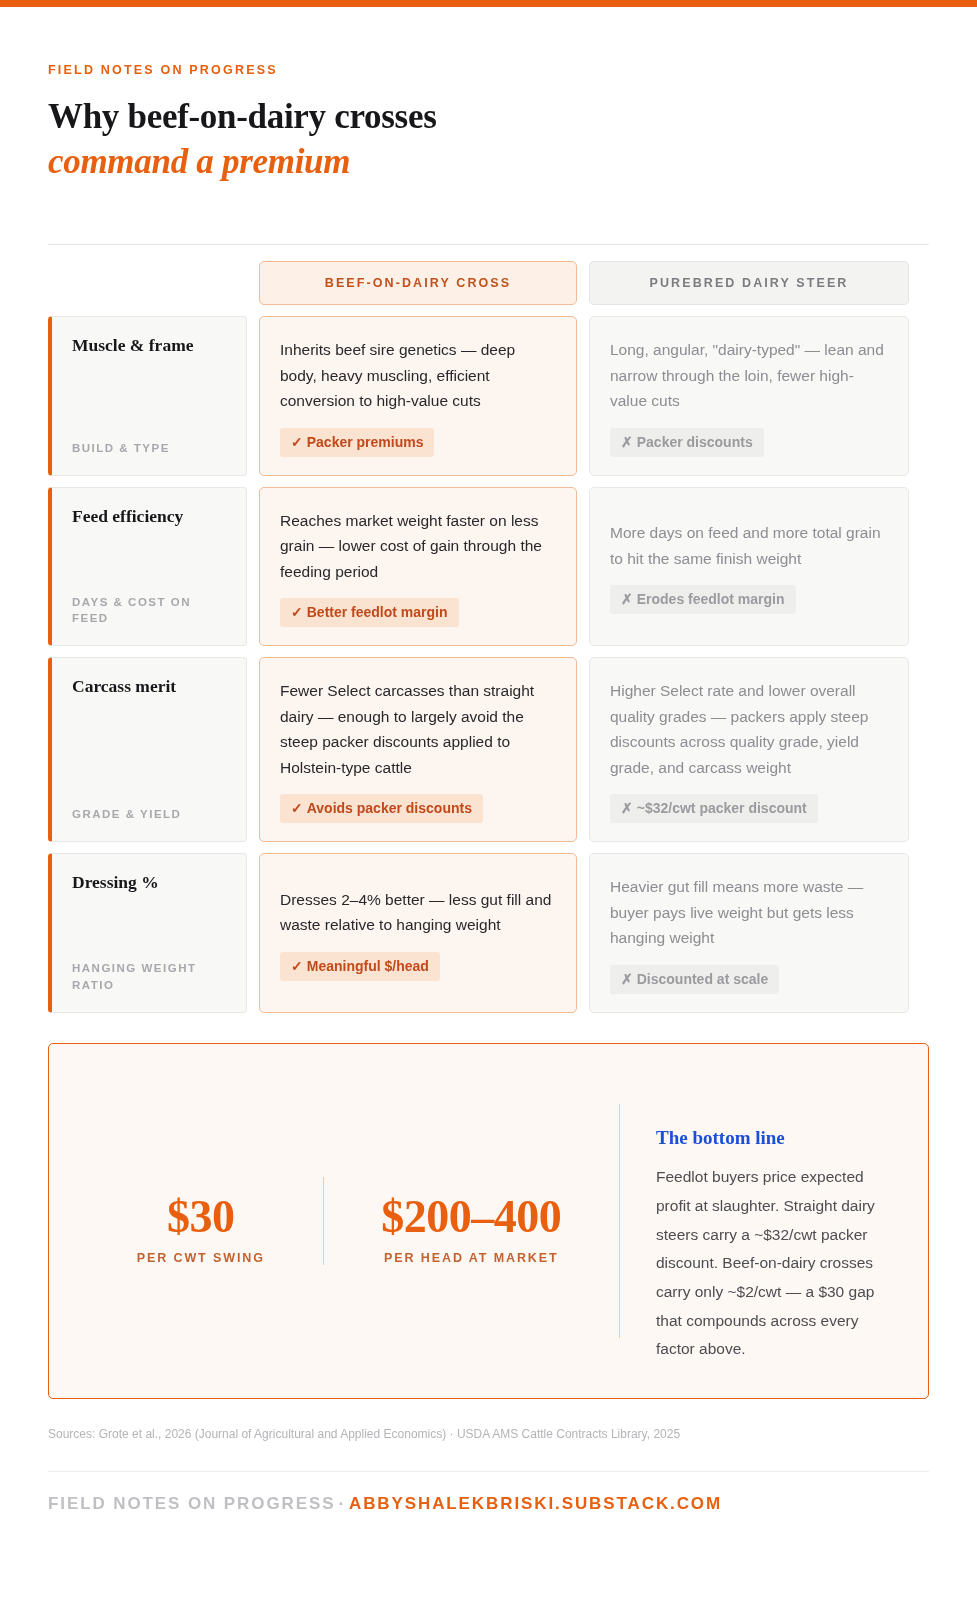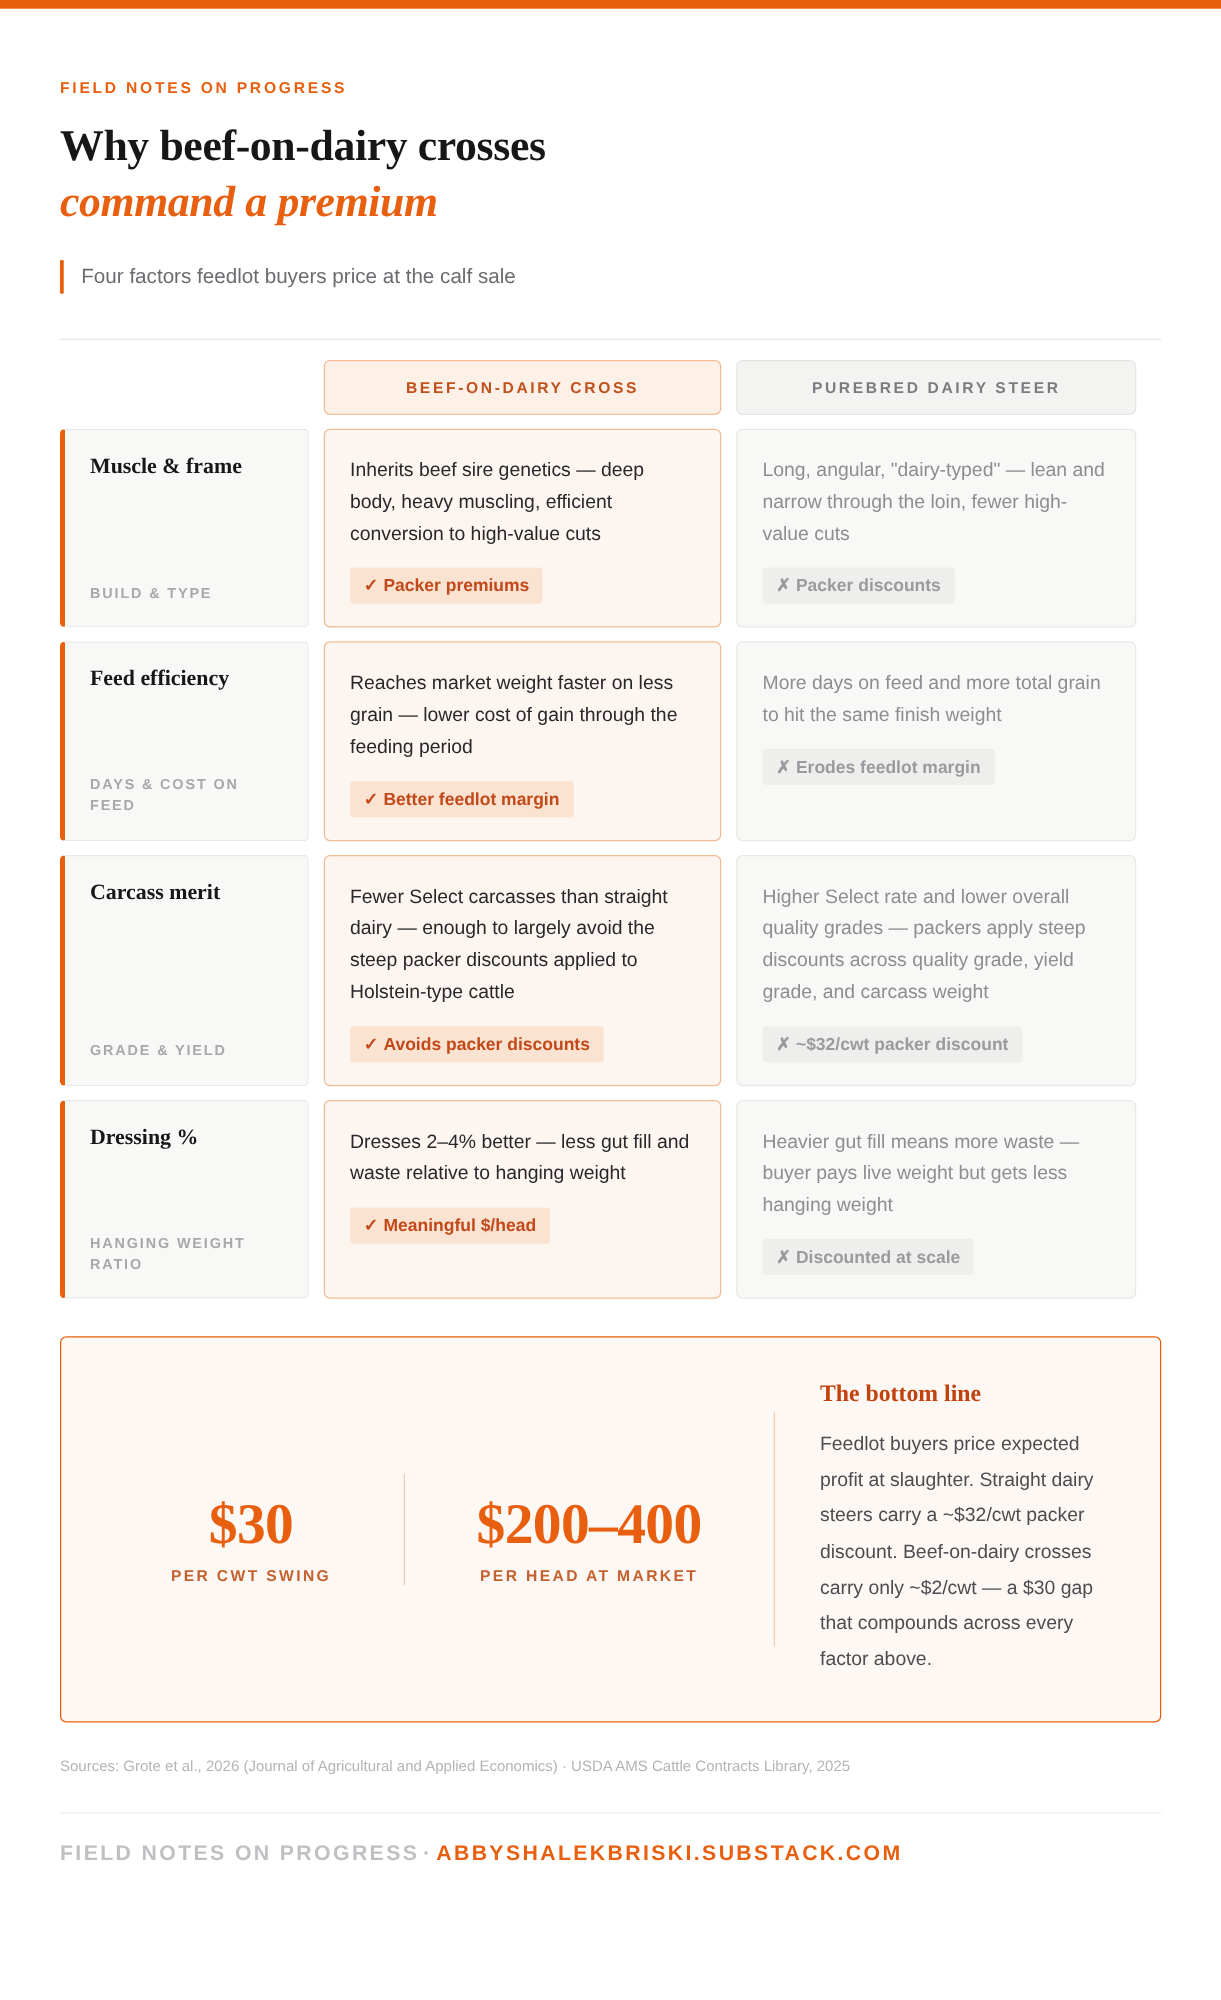--- a/index.html
+++ b/index.html
@@ -148,20 +148,21 @@
     line-height: 1.45;
   }
 
   
   .cell {
     border-radius: 5px;
     padding: 20px 20px 18px 20px;
     box-sizing: border-box;
     display: flex;
     flex-direction: column;
+    justify-content: center;
   }
   .cell.beef {
     background: #fdf5f0;
     border: 1px solid #f1bb94;
   }
   .cell.dairy {
     background: #f8f8f7;
     border: 1px solid #e8e8e6;
   }
   .cell-text {
@@ -249,22 +250,23 @@
 
   .bl-text {
     flex: 1 1 auto;
     padding-left: 36px;
     box-sizing: border-box;
   }
   .bl-title {
     font-family: "Liberation Serif", serif;
     font-size: 19px;
     font-weight: bold;
-    color: #c2410c;
+    color: #1d4ed8;
     line-height: 1.3;
+    margin-top: 48px;
   }
   .bl-body {
     margin-top: 13px;
     font-size: 15.5px;
     line-height: 1.85;
     color: #4d4d51;
   }
 
   
   .sources {
@@ -304,21 +306,20 @@
 
     <div class="eyebrow">FIELD NOTES ON PROGRESS</div>
 
     <h1 class="headline">
       <span class="line1">Why beef-on-dairy crosses</span>
       <span class="line2">command a premium</span>
     </h1>
 
     <div class="subhead-wrap">
       <div class="subhead-bar"></div>
-      <div class="subhead">Four factors feedlot buyers price at the calf sale</div>
     </div>
 
     <div class="hr-top"></div>
 
     <div class="grid">
 
       <div class="hdr-spacer"></div>
       <div class="col-head beef">BEEF-ON-DAIRY CROSS</div>
       <div class="col-head dairy">PUREBRED DAIRY STEER</div>
 

